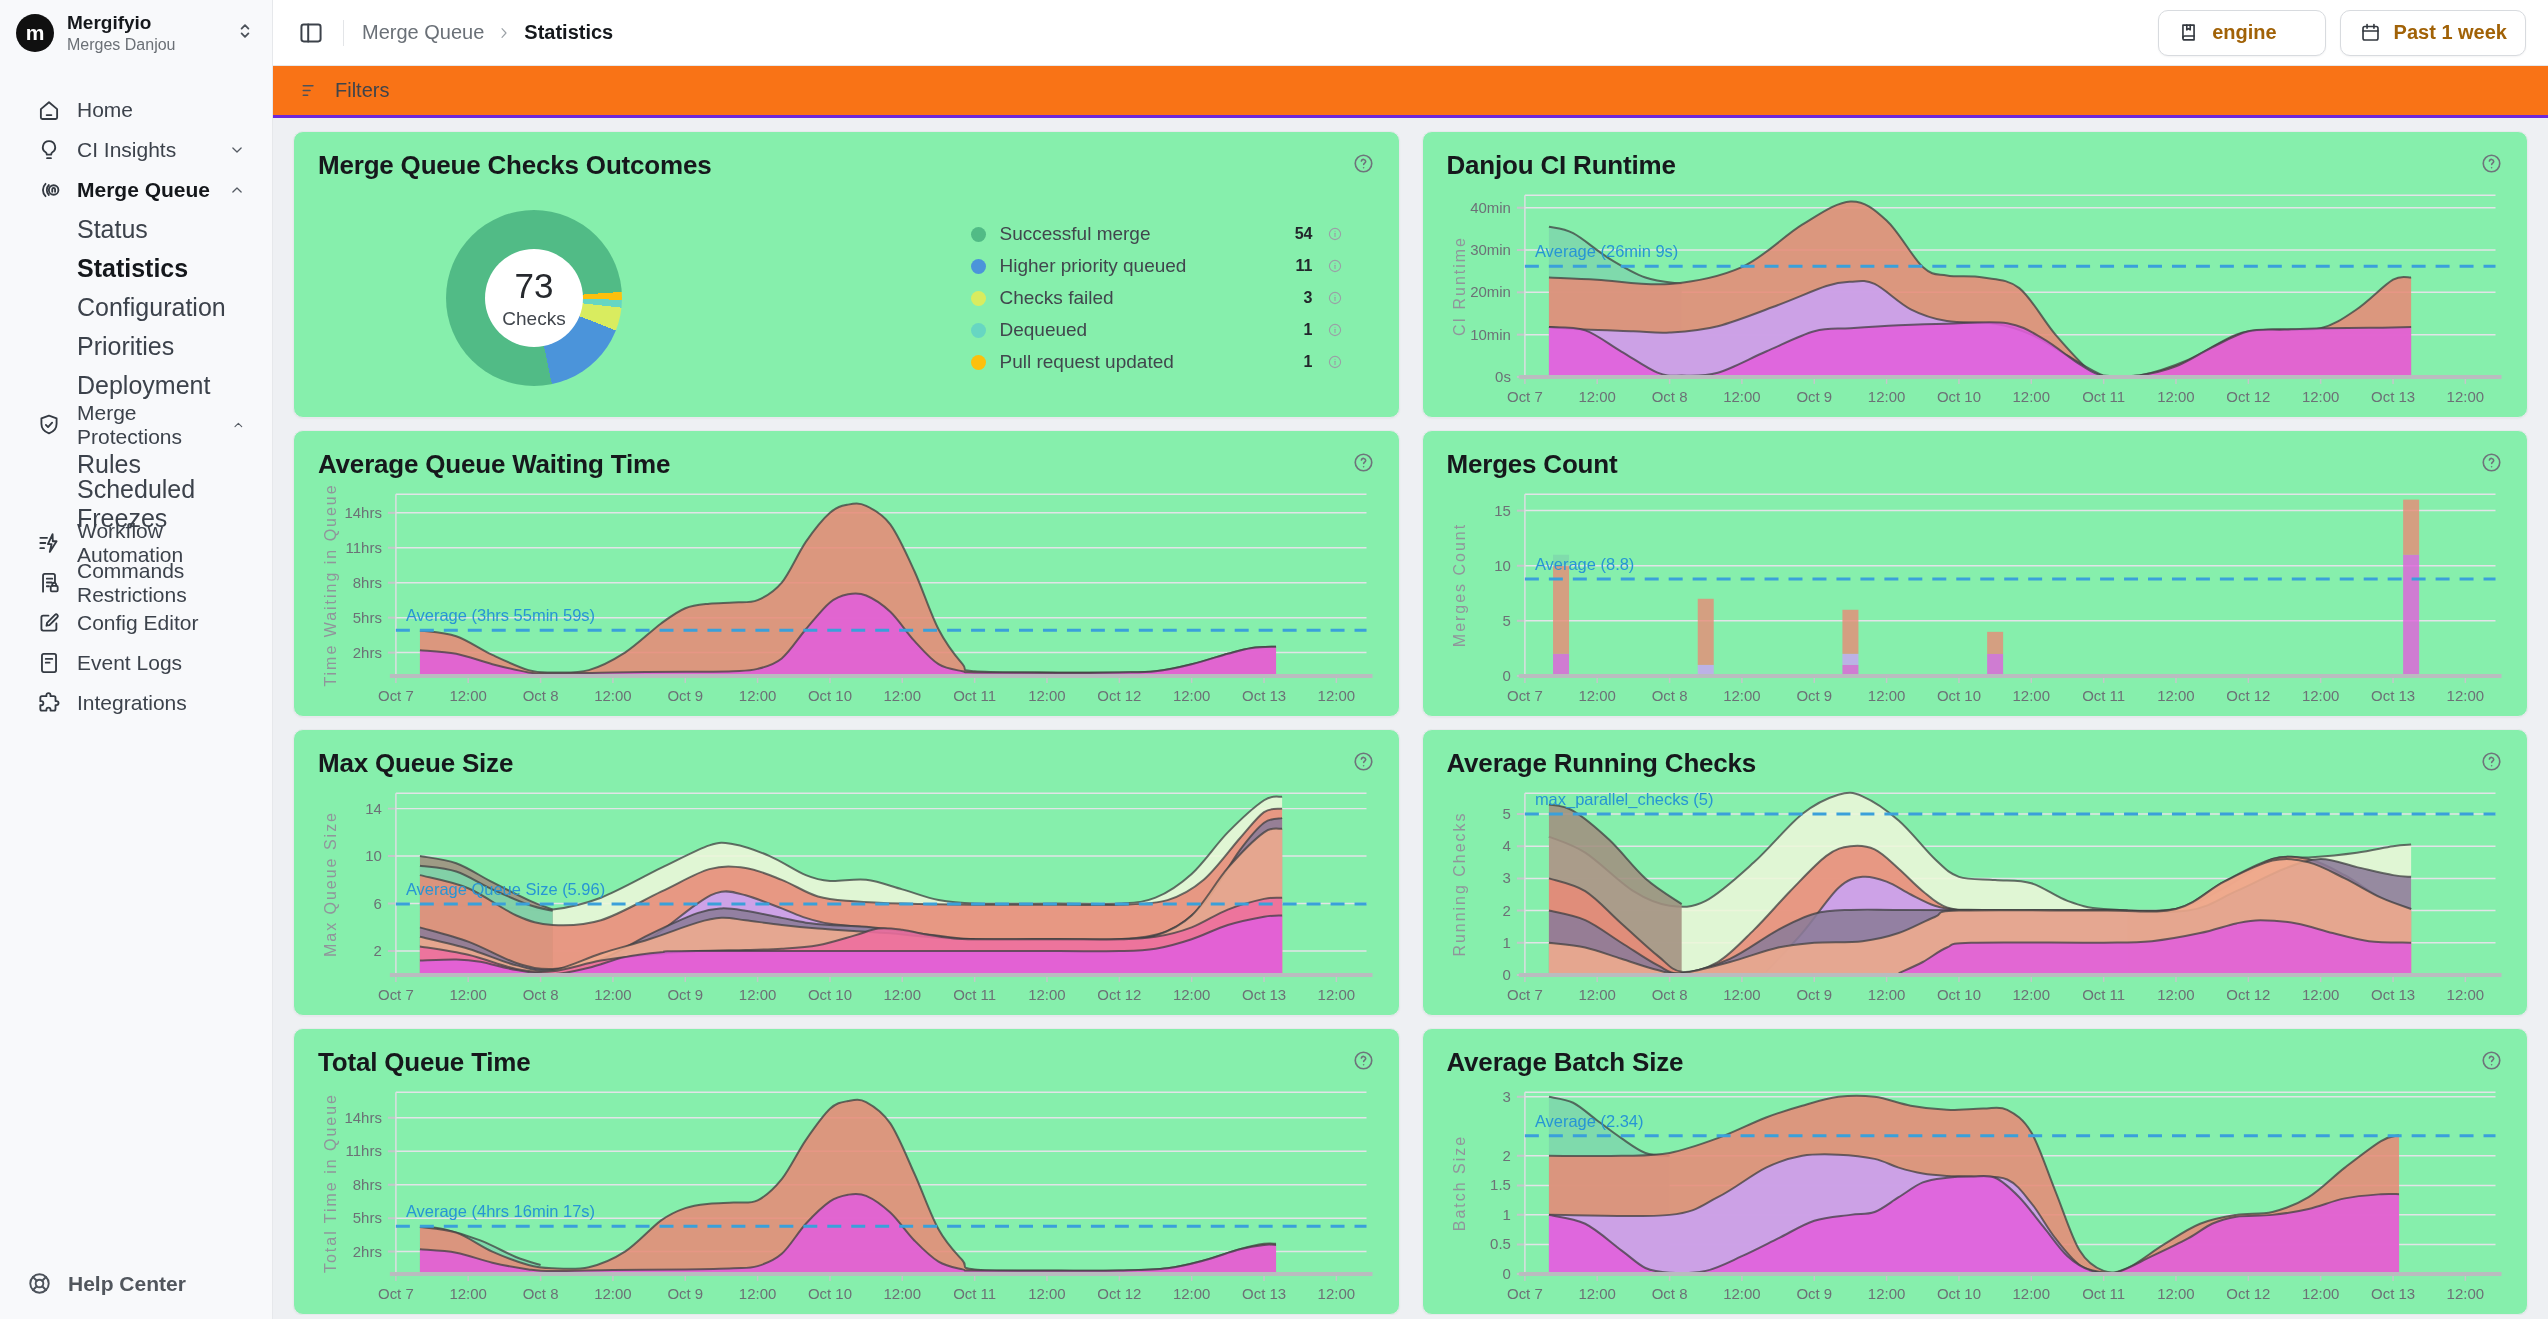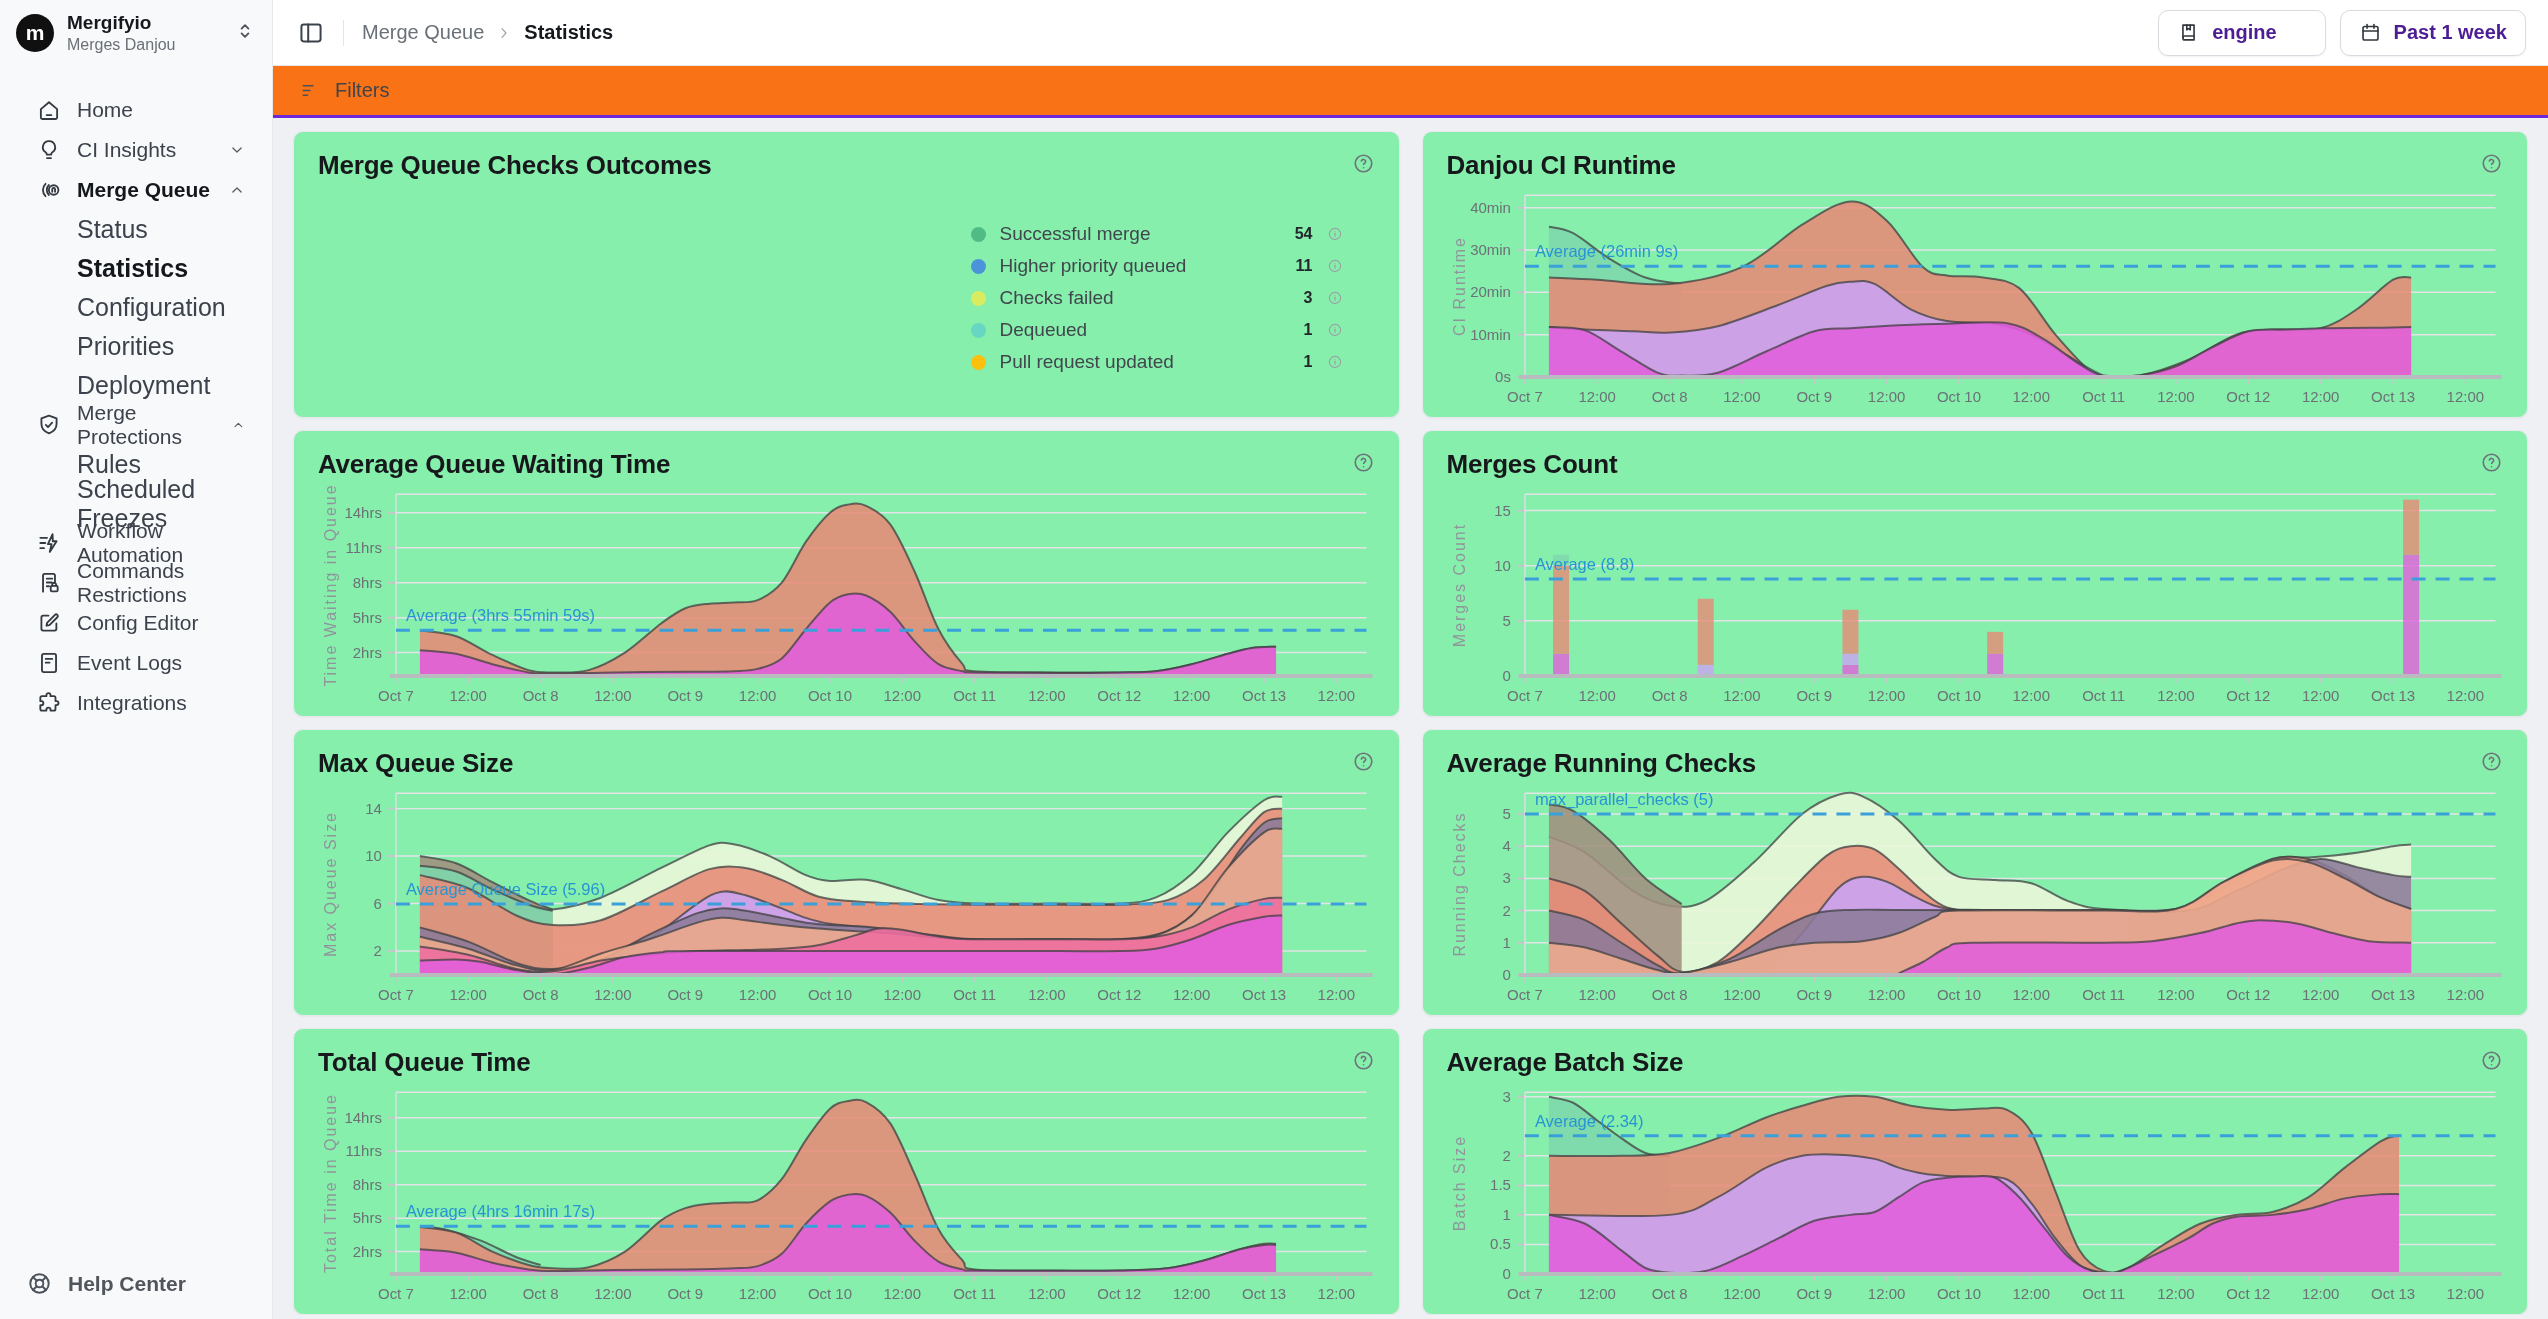--- a/index.html
+++ b/index.html
@@ -30,21 +30,21 @@
 
   
   .main { flex:1; display:flex; flex-direction:column; min-width:0; }
   .topbar { height:66px; background:#fff; border-bottom:1px solid #e6e8eb; display:flex; align-items:center; padding:0 22px 0 24px; flex-shrink:0; }
   .panel-btn { width:28px; height:28px; color:#3c424a; cursor:pointer; }
   .tb-divider { width:1px; height:26px; background:#e3e5e8; margin:0 18px; }
   .crumb-parent { font-size:20px; color:#6a7077; cursor:pointer; }
   .crumb-sep { width:16px; height:16px; color:#9aa0a6; margin:0 12px; }
   .crumb-current { font-size:20px; font-weight:700; color:#15181c; }
   .tb-right { margin-left:auto; display:flex; gap:14px; }
-  .tb-btn { height:46px; border:1px solid #d8dbdf; border-radius:10px; background:#fff; display:flex; align-items:center; gap:12px; padding:0 18px; font-size:20px; font-weight:700; color:#4c1d95; cursor:pointer; box-shadow:0 1px 2px rgba(16,24,40,.05); }
+  .tb-btn { height:46px; border:1px solid #d8dbdf; border-radius:10px; background:#fff; display:flex; align-items:center; gap:12px; padding:0 18px; font-size:20px; font-weight:700; color:#a16207; cursor:pointer; box-shadow:0 1px 2px rgba(16,24,40,.05); }
   .tb-btn .ic { width:23px; height:23px; color:#33383f; }
   .tb-btn .chev { width:18px; height:18px; color:#555b63; }
 
   .filtersbar { height:52px; background:#f97316; border-bottom:3px solid #6d28d9; display:flex; align-items:center; gap:13px; padding:0 26px; flex-shrink:0; }
   .filtersbar .ic { width:23px; height:23px; color:#4c525a; cursor:pointer; }
   .filtersbar .lbl { font-size:20px; color:#3f444b; cursor:pointer; }
 
   .content { padding:13px 20px 0 20px; display:grid; grid-template-columns:1fr 1fr; gap:12px 22px; grid-auto-rows:287px; overflow:hidden; }
   .card { background:#86efac; border:1px solid #e7e9ec; border-radius:10px; box-shadow:0 1px 2px rgba(16,24,40,.04); padding:18px 24px 2px 24px; display:flex; flex-direction:column; overflow:hidden; }
   .card-head { display:flex; justify-content:space-between; align-items:flex-start; }
@@ -231,20 +231,27 @@
         <section class="card">
           <div class="card-head">
             <h2 class="card-title">Merge Queue Checks Outcomes</h2>
             <span class="help-ic"><svg viewBox="0 0 24 24" width="100%" height="100%" fill="none" stroke="currentColor" stroke-width="1.7" stroke-linecap="round" stroke-linejoin="round">
                 <circle cx="12" cy="12" r="8.6"></circle>
                 <path d="M9.8 9.4a2.3 2.3 0 0 1 4.5.6c0 1.4-2.1 1.8-2.1 3"></path>
                 <path d="M12.1 16.4h.01"></path>
               </svg></span>
           </div>
           <div class="pie-body">
+            <div class="donut-wrap">
+              <div class="donut" style="background:conic-gradient(from 86deg,#fcc00d 0.00deg 5.14deg,#67d6c2 5.14deg 10.29deg,#d9ec5f 10.29deg 25.71deg,#4b94da 25.71deg 82.29deg,#51bb86 82.29deg 360.00deg);"></div>
+              <div class="donut-hole">
+                <div class="donut-val">73</div>
+                <div class="donut-lbl">Checks</div>
+              </div>
+            </div>
             <div class="legend">
               <div class="legend-row">
                 <span class="legend-dot" style="background:#51bb86"></span>
                 <span class="legend-lbl">Successful merge</span>
                 <span class="legend-val">54</span>
                 <span class="legend-info"><svg viewBox="0 0 24 24" width="100%" height="100%" fill="none" stroke="currentColor" stroke-width="1.7" stroke-linecap="round" stroke-linejoin="round">
                     <circle cx="12" cy="12" r="8.4"></circle>
                     <path d="M12 11v4.6"></path>
                     <path d="M12 7.9h.01"></path>
                   </svg></span>

